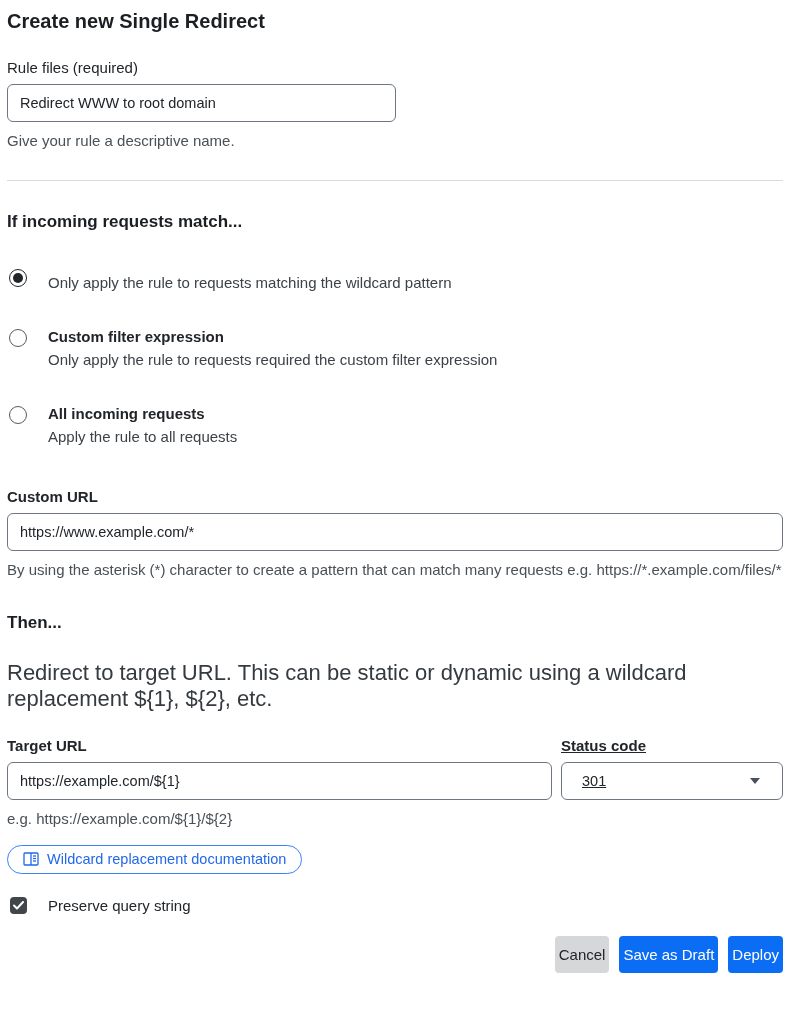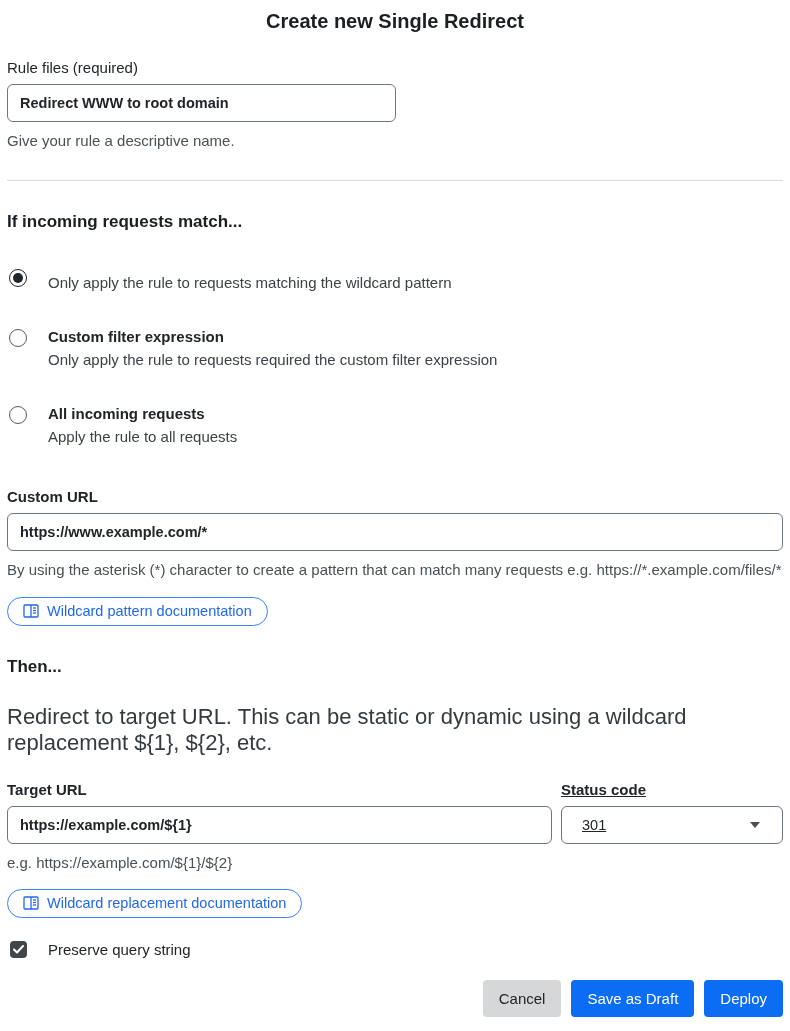--- a/index.html
+++ b/index.html
@@ -8,41 +8,39 @@
     width: 790px;
     font-family: "Liberation Sans", sans-serif;
     color: #212529;
     padding: 8px 7px 10px 7px;
   }
   .page-title {
     font-size: 20px;
     font-weight: 700;
     color: #1b1f23;
     margin-top: 2px;
-    text-align: center;
   }
   .field-label {
     font-size: 15px;
     color: #212529;
     margin-bottom: 8px;
   }
   .field-label.bold { font-weight: 700; }
   .text-input {
     display: block;
     height: 38px;
     border: 1px solid #6e7781;
     border-radius: 6px;
     padding: 0 12px;
     font-size: 14.5px;
     font-family: "Liberation Sans", sans-serif;
     color: #212529;
     background: #fff;
     width: 100%;
     outline: none;
-    font-weight: bold;
   }
   .help-text {
     font-size: 15px;
     color: #495057;
     margin-top: 7px;
     line-height: 1.55;
   }
   .rule-name-block { margin-top: 26px; }
   .rule-name-block .text-input { width: 389px; }
   hr.divider {
@@ -156,21 +154,21 @@
     justify-content: flex-end;
     gap: 10px;
     margin-top: 22px;
   }
   .btn {
     height: 37px;
     border: none;
     border-radius: 4px;
     font-size: 15px;
     font-family: "Liberation Sans", sans-serif;
-    padding: 0 16px;
+    padding: 0 4px;
     cursor: pointer;
   }
   .btn-secondary { background: #d6d7d8; color: #212529; }
   .btn-primary { background: #0b6cf4; color: #ffffff; }
 </style>
 </head>
 <body>
 
 
 
@@ -206,32 +204,20 @@
       <div class="radio-label">All incoming requests</div>
       <div class="radio-desc">Apply the rule to all requests</div>
     </span>
   </div>
 </div>
 
 <div class="request-url-block">
   <div class="field-label bold">Custom URL</div>
   <input class="text-input" type="text" value="https://www.example.com/*" style="">
   <div class="help-text">By using the asterisk (*) character to create a pattern that can match many requests e.g. https://*.example.com/files/*</div>
-  <button class="doc-pill">
-    <span>
-      <svg width="16" height="14" viewBox="0 0 16 14" fill="none" stroke="#2268e8" stroke-width="1.3">
-        <rect x="1" y="1" width="14" height="12" rx="1"></rect>
-        <line x1="8" y1="1" x2="8" y2="13"></line>
-        <line x1="10" y1="4" x2="13" y2="4"></line>
-        <line x1="10" y1="6.5" x2="13" y2="6.5"></line>
-        <line x1="10" y1="9" x2="13" y2="9"></line>
-      </svg>
-    </span>
-    <span>Wildcard pattern documentation</span>
-  </button>
 </div>
 
 <h2 class="section-heading">Then...</h2>
 
 <p class="then-desc">Redirect to target URL. This can be static or dynamic using a wildcard replacement ${1}, ${2}, etc.</p>
 
 <div class="target-row">
   <div class="target-col">
     <div class="field-label bold">Target URL</div>
     <input class="text-input" type="text" value="https://example.com/${1}" style="">

